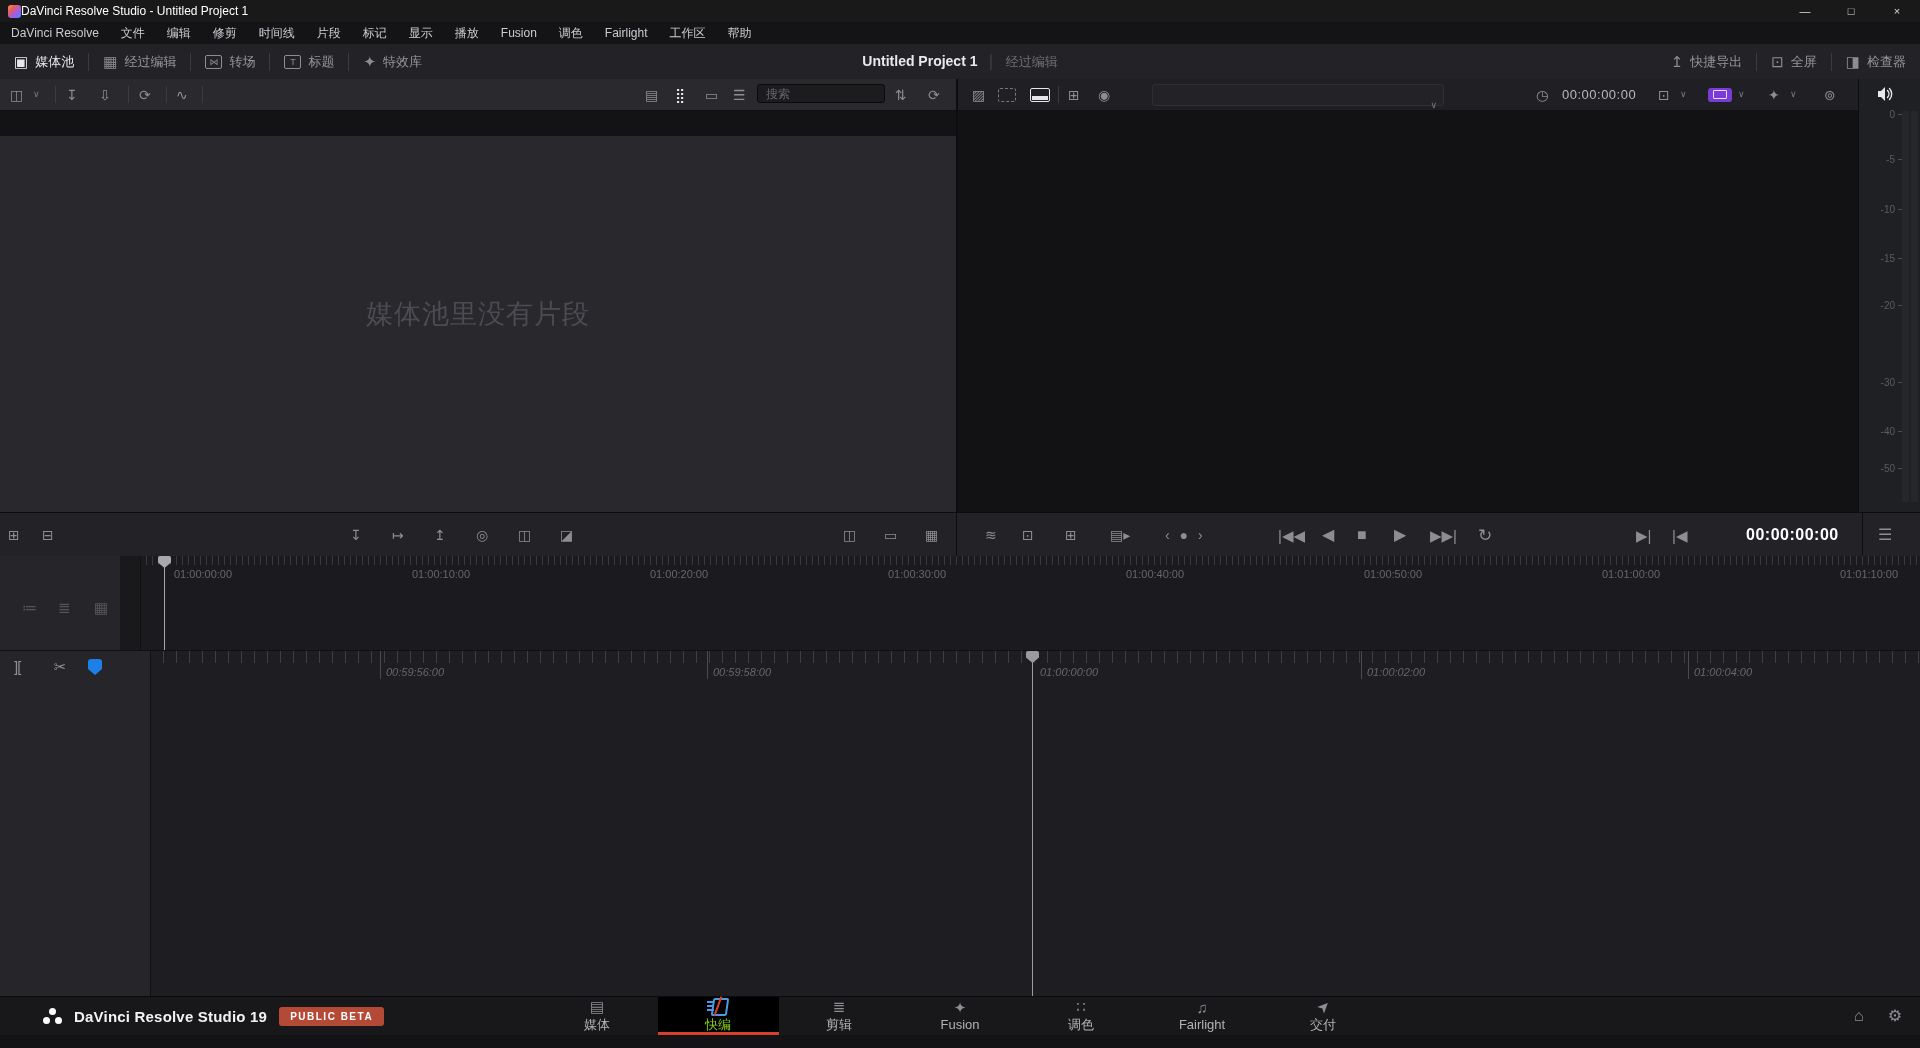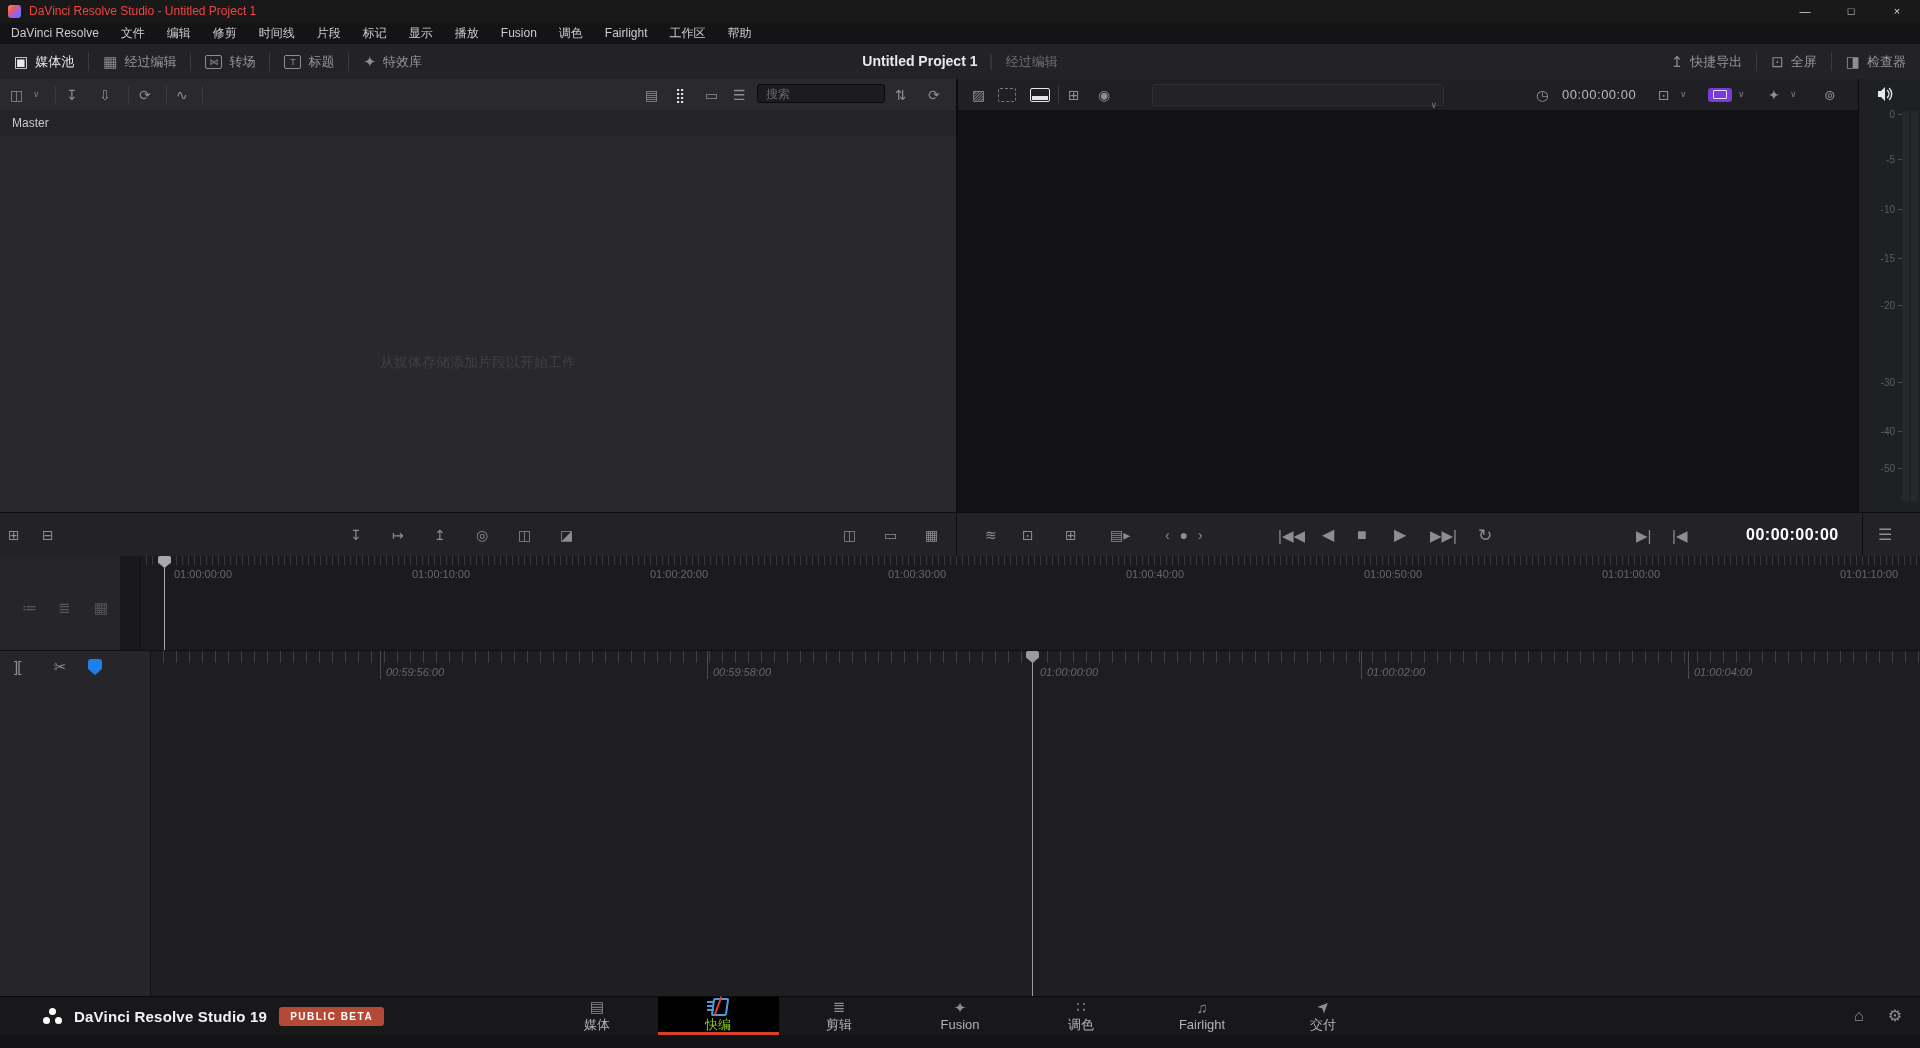--- a/index.html
+++ b/index.html
@@ -6,21 +6,21 @@
   .app{position:relative;width:1920px;height:1048px;overflow:hidden;
        font-family:"Liberation Sans","DejaVu Sans",sans-serif;
        background:#131315;color:#c8c8cc;-webkit-font-smoothing:antialiased;}
   .abs{position:absolute;}
   .ic{display:inline-flex;align-items:center;justify-content:center;color:#8d8d92;font-size:14px;line-height:1;}
   .sep{width:1px;height:18px;background:#3a3a3f;display:inline-block;}
   
   .titlebar{left:0;top:0;width:1920px;height:22px;background:#191919;display:flex;align-items:center;}
   .appicon{width:13px;height:13px;margin-left:8px;border-radius:3px;
      background:linear-gradient(135deg,#ff9a3c 0%,#e85d5d 30%,#9c5df0 65%,#3c8cf0 100%);}
-  .wtitle{margin-left:8px;font-size:12px;color:#ef4444;}
+  .wtitle{font-size:12px;color:#ffffff;}
   .winbtns{margin-left:auto;display:flex;height:22px;}
   .winbtn{width:46px;height:22px;display:flex;align-items:center;justify-content:center;font-size:11px;color:#dcdcdc;}
   
   .menubar{left:0;top:22px;width:1920px;height:22px;background:#141416;display:flex;align-items:center;border-bottom:1px solid #0c0c0e;}
   .menuitem{padding:0 11px;font-size:12px;color:#cccccf;}
   
   .toolbar1{left:0;top:44px;width:1920px;height:35px;background:#222227;display:flex;align-items:center;border-bottom:1px solid #101012;}
   .tbbtn{display:inline-flex;align-items:center;gap:7px;padding:0 14px;font-size:13px;color:#96969b;height:100%;}
   .tbbtn .ic{font-size:15px;}
   .tbbtn.active,.tbbtn.active .ic{color:#e8e8ea;}
@@ -245,25 +245,22 @@
             <i></i>
           </i>
         </span>
       <span class="ic chev" style="left:780px">∨</span>
       <span class="ic" style="left:810px">✦</span>
       <span class="ic chev" style="left:832px">∨</span>
       <span class="ic" style="left:866px">⊚</span>
     </div>
   </div>
 
-  <div class="masterbar abs">
-    <span>Master</span>
-  </div>
   <div class="pool abs">
-    <div class="empty-sub">从媒体存储添加片段以开始工作</div>
+    <div class="empty-title">媒体池里没有片段</div>
   </div>
 
   <div class="viewer abs"></div>
 
   <div class="meter abs">
     <span class="speaker">
       <svg width="18" height="16" viewBox="0 0 18 16">
           <polygon points="1,5 4,5 8,1 8,15 4,11 1,11" fill="#e8e8ea"></polygon>
           <path d="M10.5 4.5 a5 5 0 0 1 0 7 M12.5 2.5 a8 8 0 0 1 0 11" stroke="#e8e8ea" stroke-width="1.4" fill="none" stroke-linecap="round"></path>
         </svg>

